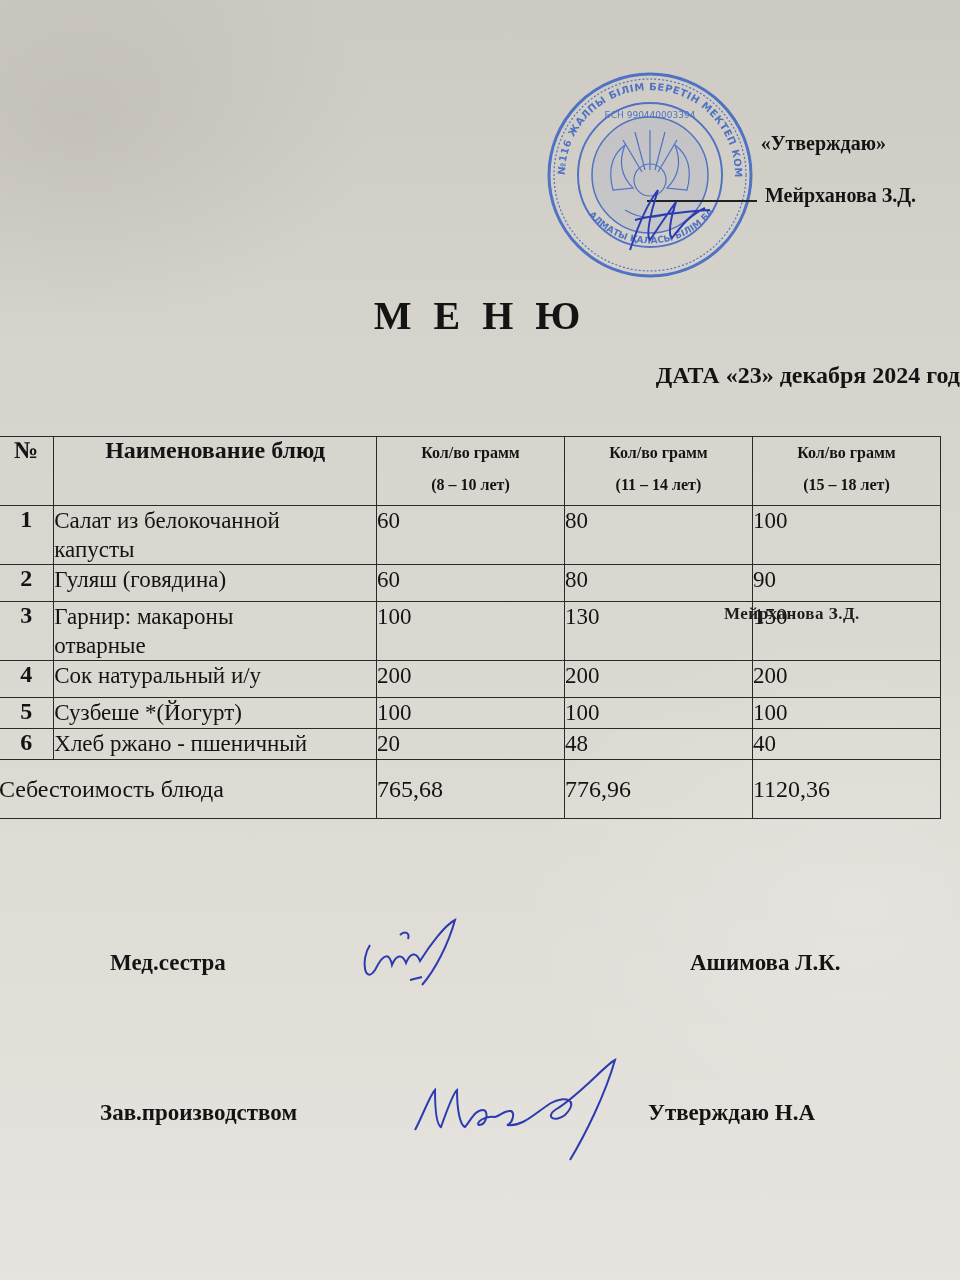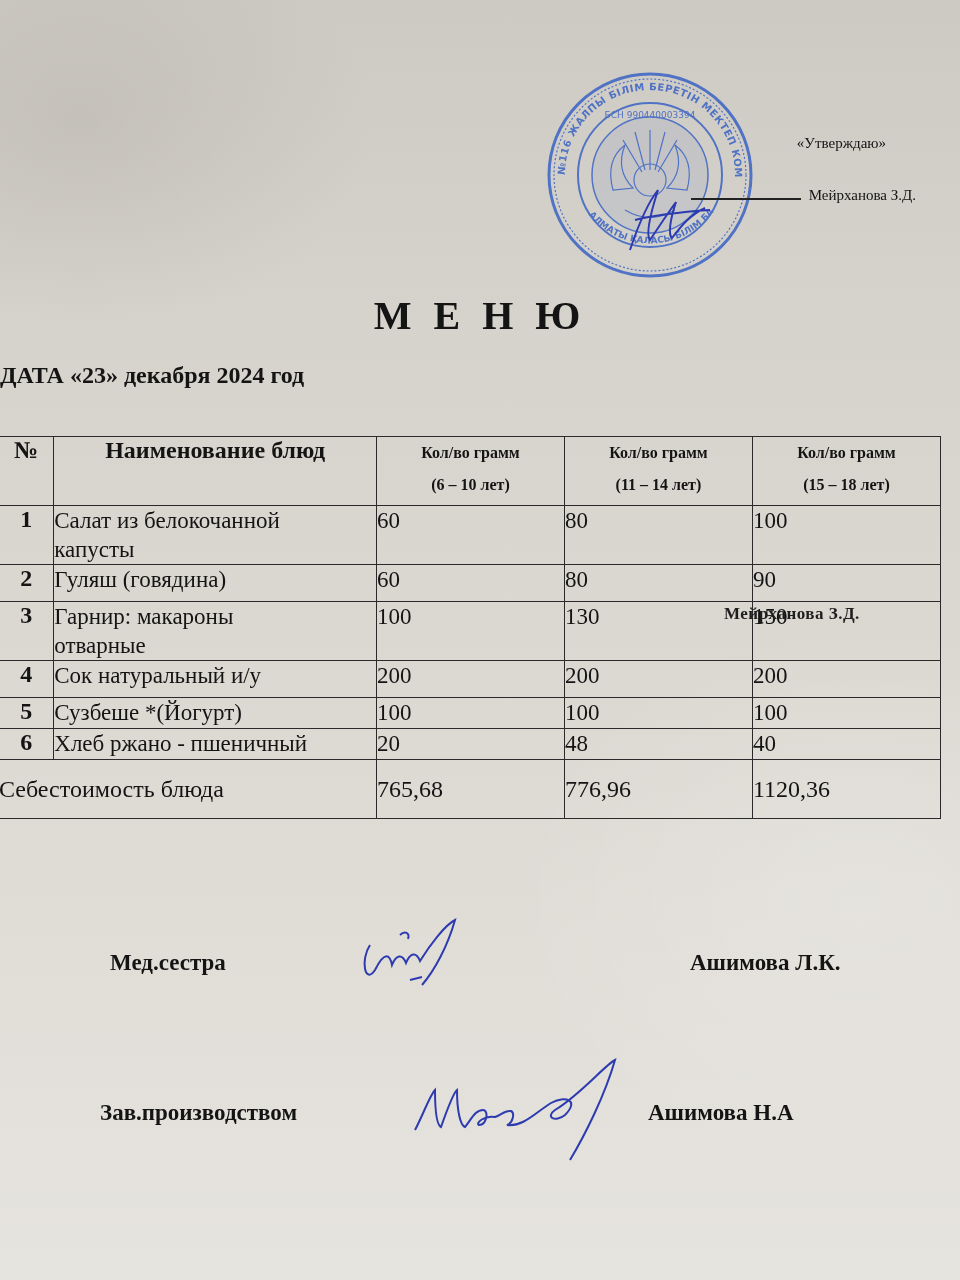--- a/index.html
+++ b/index.html
@@ -10,38 +10,38 @@
       color: #141414;
     }
     .shade {
       position: absolute; inset: 0; pointer-events: none;
       background:
         radial-gradient(ellipse 420px 300px at 80px 120px, rgba(160,156,148,0.25), transparent 70%),
         radial-gradient(ellipse 500px 400px at 860px 900px, rgba(255,255,255,0.18), transparent 70%);
     }
     .approve {
       position: absolute; right: 30px; top: 128px; text-align: right;
-      font-weight: normal; font-size: 15px; line-height: 30px; z-index: 3;
+      font-weight: bold; font-size: 20px; line-height: 30px; z-index: 3;
     }
     .approve .line1 { margin-right: 44px; }
     .approve .sigline {
       display: inline-block; width: 110px; border-bottom: 2px solid #222; margin-right: 8px; vertical-align: baseline;
     }
     .approve .line3 { margin-top: 22px; margin-right: 14px; }
     .stamp {
       position: absolute; left: 545px; top: 70px; width: 210px; height: 210px; z-index: 2;
       opacity: 0.85;
     }
     .sign-dir { position: absolute; left: 610px; top: 180px; width: 110px; height: 80px; z-index: 4; }
     .title {
       position: absolute; top: 292px; left: 0; width: 100%; text-align: center;
       font-size: 40px; font-weight: bold; letter-spacing: 6px;
     }
     .date {
-      position: absolute; top: 362px; left: 0; width: 100%; text-align: left;
+      position: absolute; top: 362px; left: 0; width: 100%; text-align: right;
       font-size: 24px; font-weight: bold;
     }
     table.menu {
       position: absolute; left: -2px; top: 436px; width: 943px;
       border-collapse: collapse; font-size: 23px;
     }
     table.menu td, table.menu th { border: 1.5px solid #2a2a2a; padding: 0; }
     table.menu th { font-weight: bold; vertical-align: top; }
     th.num { width: 54px; height: 68px; font-size: 24px; padding-top: 4px; }
     th.name { width: 320px; font-size: 24px; padding-top: 4px; margin-top: 36px; }
@@ -111,21 +111,21 @@
 <div class="title">М Е Н Ю</div>
 <div class="date">ДАТА «23» декабря 2024 год</div>
 
 <table class="menu">
   <tbody>
       <tr>
     <th class="num">№</th>
     <th class="name">Наименование блюд</th>
     <th class="qty">
           <div>Кол/во грамм</div>
-          <div>(6 – 10 лет)</div>
+          <div>(8 – 10 лет)</div>
         </th>
     <th class="qty">
           <div>Кол/во грамм</div>
           <div>(11 – 14 лет)</div>
         </th>
     <th class="qty">
           <div>Кол/во грамм</div>
           <div>(15 – 18 лет)</div>
         </th>
   </tr>
@@ -202,14 +202,14 @@
     <path d="M 20 30 C 10 45, 15 70, 25 55 C 35 35, 40 40, 42 50 C 46 40, 52 38, 56 48 C 60 38, 66 36, 70 46 C 80 30, 95 10, 105 5 C 98 30, 85 55, 72 70 M 50 20 C 55 15, 60 18, 58 24 M 60 65 L 72 62" fill="none" stroke="#2d3bb0" stroke-width="2"></path>
   </svg>
   <span class="who" style="left:660px;margin-left:30px;">Ашимова Л.К.</span>
 </div>
 
 <div class="sigrow" style="top:1100px;">
   <span class="role" style="left:100px;">Зав.производством</span>
   <svg style="left:405px; top:-45px;" width="230" height="110" viewBox="0 0 230 110">
     <path d="M 10 75 C 18 60, 25 40, 30 35 C 30 55, 32 70, 36 72 C 42 55, 48 38, 52 35 C 52 55, 55 70, 60 72 C 66 65, 70 55, 78 55 C 84 55, 82 70, 74 70 C 70 68, 80 60, 90 62 C 96 60, 100 55, 106 56 C 110 58, 108 68, 102 70 C 118 72, 130 58, 146 48 C 160 40, 175 45, 160 60 C 150 68, 140 62, 150 55 C 175 40, 200 10, 210 5 C 200 40, 180 80, 165 105" fill="none" stroke="#2d3bb0" stroke-width="2"></path>
   </svg>
-  <span class="who" style="left:648px;">Ашимова Н.А</span>
+  <span class="who" style="left:648px;">Утверждаю Н.А</span>
 </div>
 
 </body></html>

